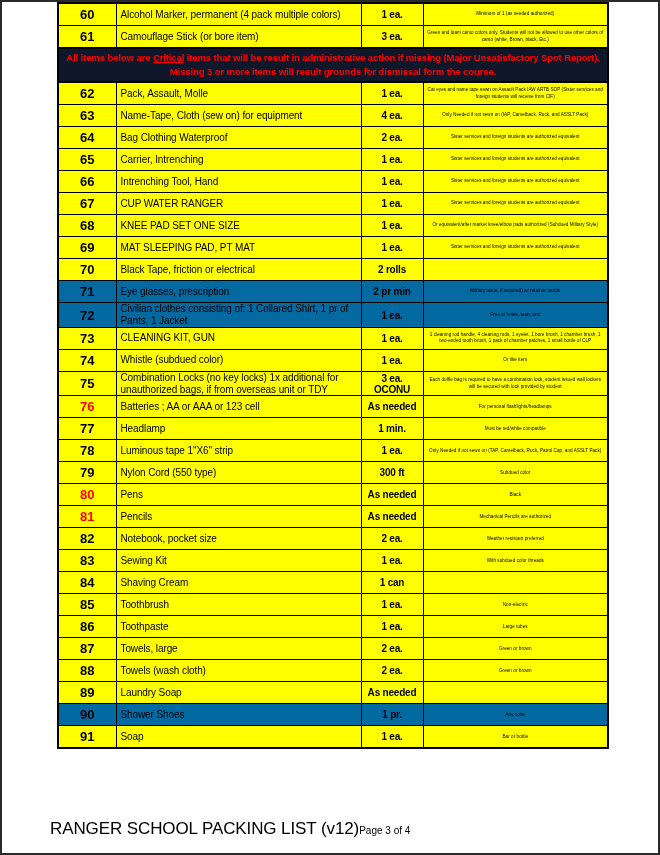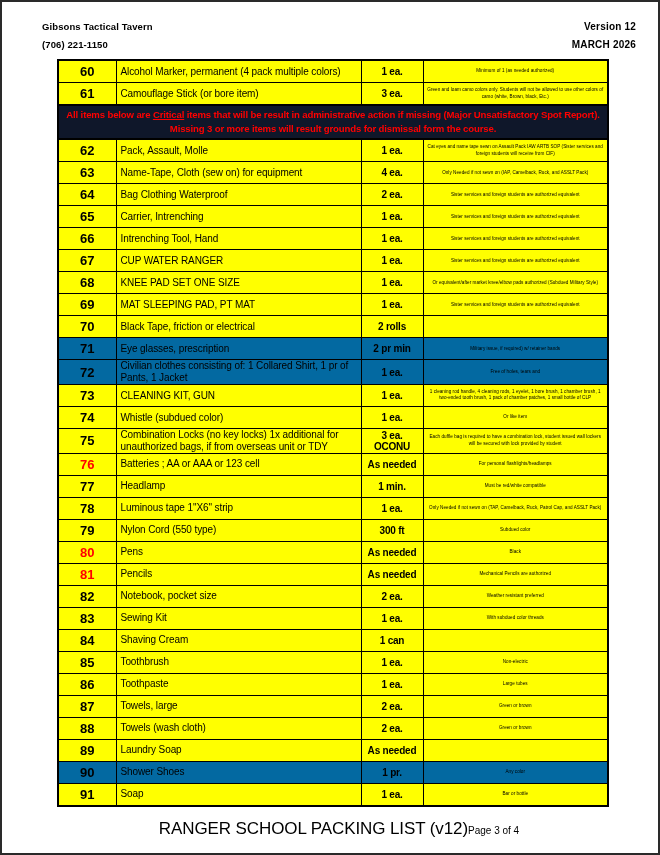--- a/index.html
+++ b/index.html
@@ -119,47 +119,37 @@
   
   .clip2 { line-height: 1.18; margin-left: 32px; }
 
   
   .doc-footer {
     position: absolute;
     left: 0;
     right: 0;
     bottom: 14px;
     display: flex;
-    justify-content: center;
+    justify-content: flex-start;
     align-items: baseline;
     padding: 0 30px 0 48px;
   }
   .footer-title {
     font-size: 17px;
     letter-spacing: -0.1px;
   }
   .footer-page {
     font-size: 10px;
   }
 </style>
 </head>
 <body>
 
 <div class="page">
 
-  <div class="doc-header">
-    <div class="hdr-left">
-      <div>Gibsons Tactical Tavern</div>
-      <div>(706) 221-1150</div>
-    </div>
-    <div class="hdr-right">
-      <div>Version 12</div>
-      <div>MARCH 2026</div>
-    </div>
-  </div>
 
   <div class="table-wrap">
     <table class="packing">
       <colgroup>
         <col class="c-num">
           <col class="c-item">
           <col class="c-qty">
           <col class="c-note">
       </colgroup>
       <tbody id="table-body">

